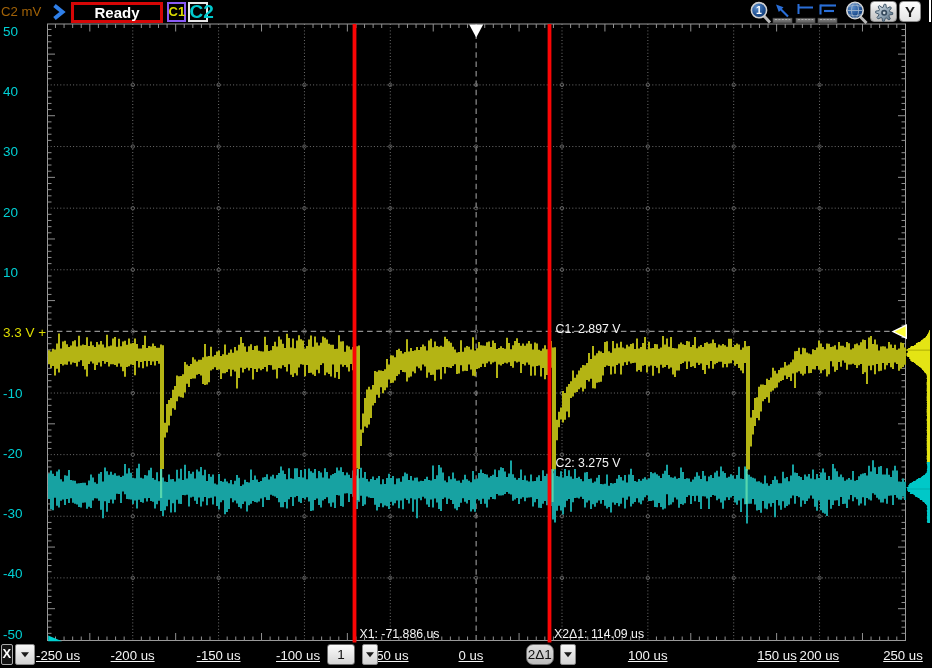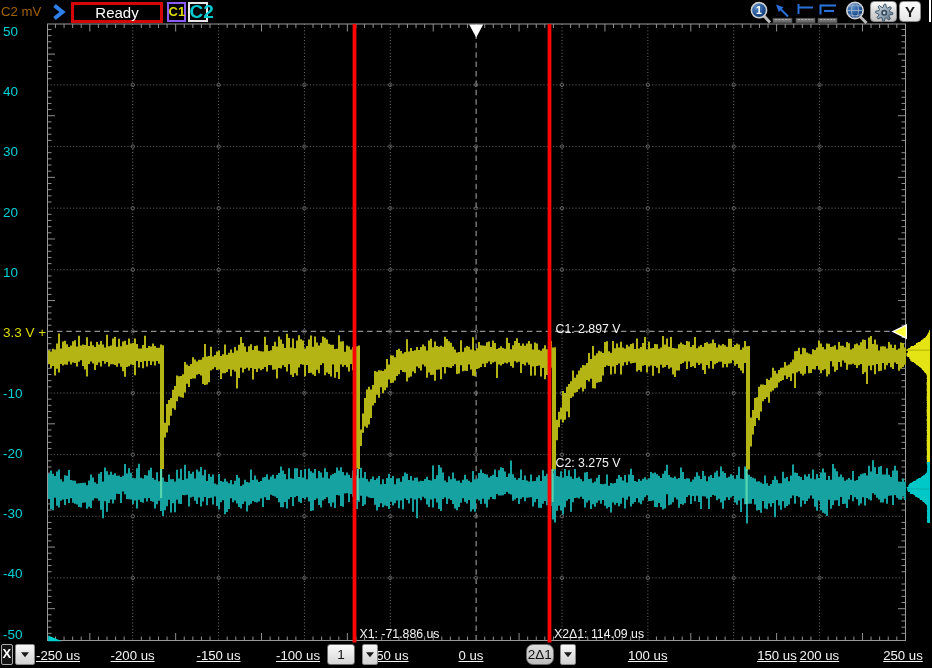--- a/index.html
+++ b/index.html
@@ -6,21 +6,21 @@
 #root { position:relative; width:932px; height:668px; background:#000; }
 #plot { position:absolute; left:0; top:0; }
 .ylab { font-family:"Liberation Sans", sans-serif; font-size:13.5px; fill:#00d0d4; }
 .c1lab { fill:#dcdc00; }
 .wlab { font-family:"Liberation Sans", sans-serif; font-size:12.3px; fill:#f4f4f4; }
 .abs { position:absolute; }
 
 #c2mv { left:1px; top:3.5px; color:#a16207; font-size:13.2px; }
 #bluearrow { left:51px; top:2px; }
 #ready { left:71px; top:1.5px; width:92px; height:21px; border:3px solid #d60606;
-  color:#fff; font-weight:normal; font-size:15px; text-align:center; line-height:15.5px; }
+  color:#fff; font-weight:bold; font-size:15px; text-align:center; line-height:15.5px; }
 #c1b { left:166.5px; top:2px; width:19px; height:20px; border:2px solid #8b5cf6;
   color:#dcdc00; font-weight:bold; font-size:13px; text-align:center; line-height:16px; }
 #c2b { left:187.5px; top:2px; width:20px; height:20px; border:2px solid #e6e6e6;
   color:#00c8cd; font-weight:bold; font-size:19px; text-align:center; line-height:16px; }
 #info { left:211px; top:3.5px; color:#f4f4f4; font-size:13.2px; }
 #icons { left:745px; top:0; position:absolute; }
 #gearbtn { left:869.5px; top:0.5px; width:27px; height:21.5px; border:1px solid #8a8a8a;
   border-radius:4px; background:linear-gradient(#fefefe,#dcdcdc 45%,#c2c2c2); }
 #ybtn { left:899px; top:0.5px; width:22px; height:21.5px; border:1px solid #8a8a8a;
   border-radius:4px; background:linear-gradient(#ffffff,#e4e4e4); color:#1a1a1a;

